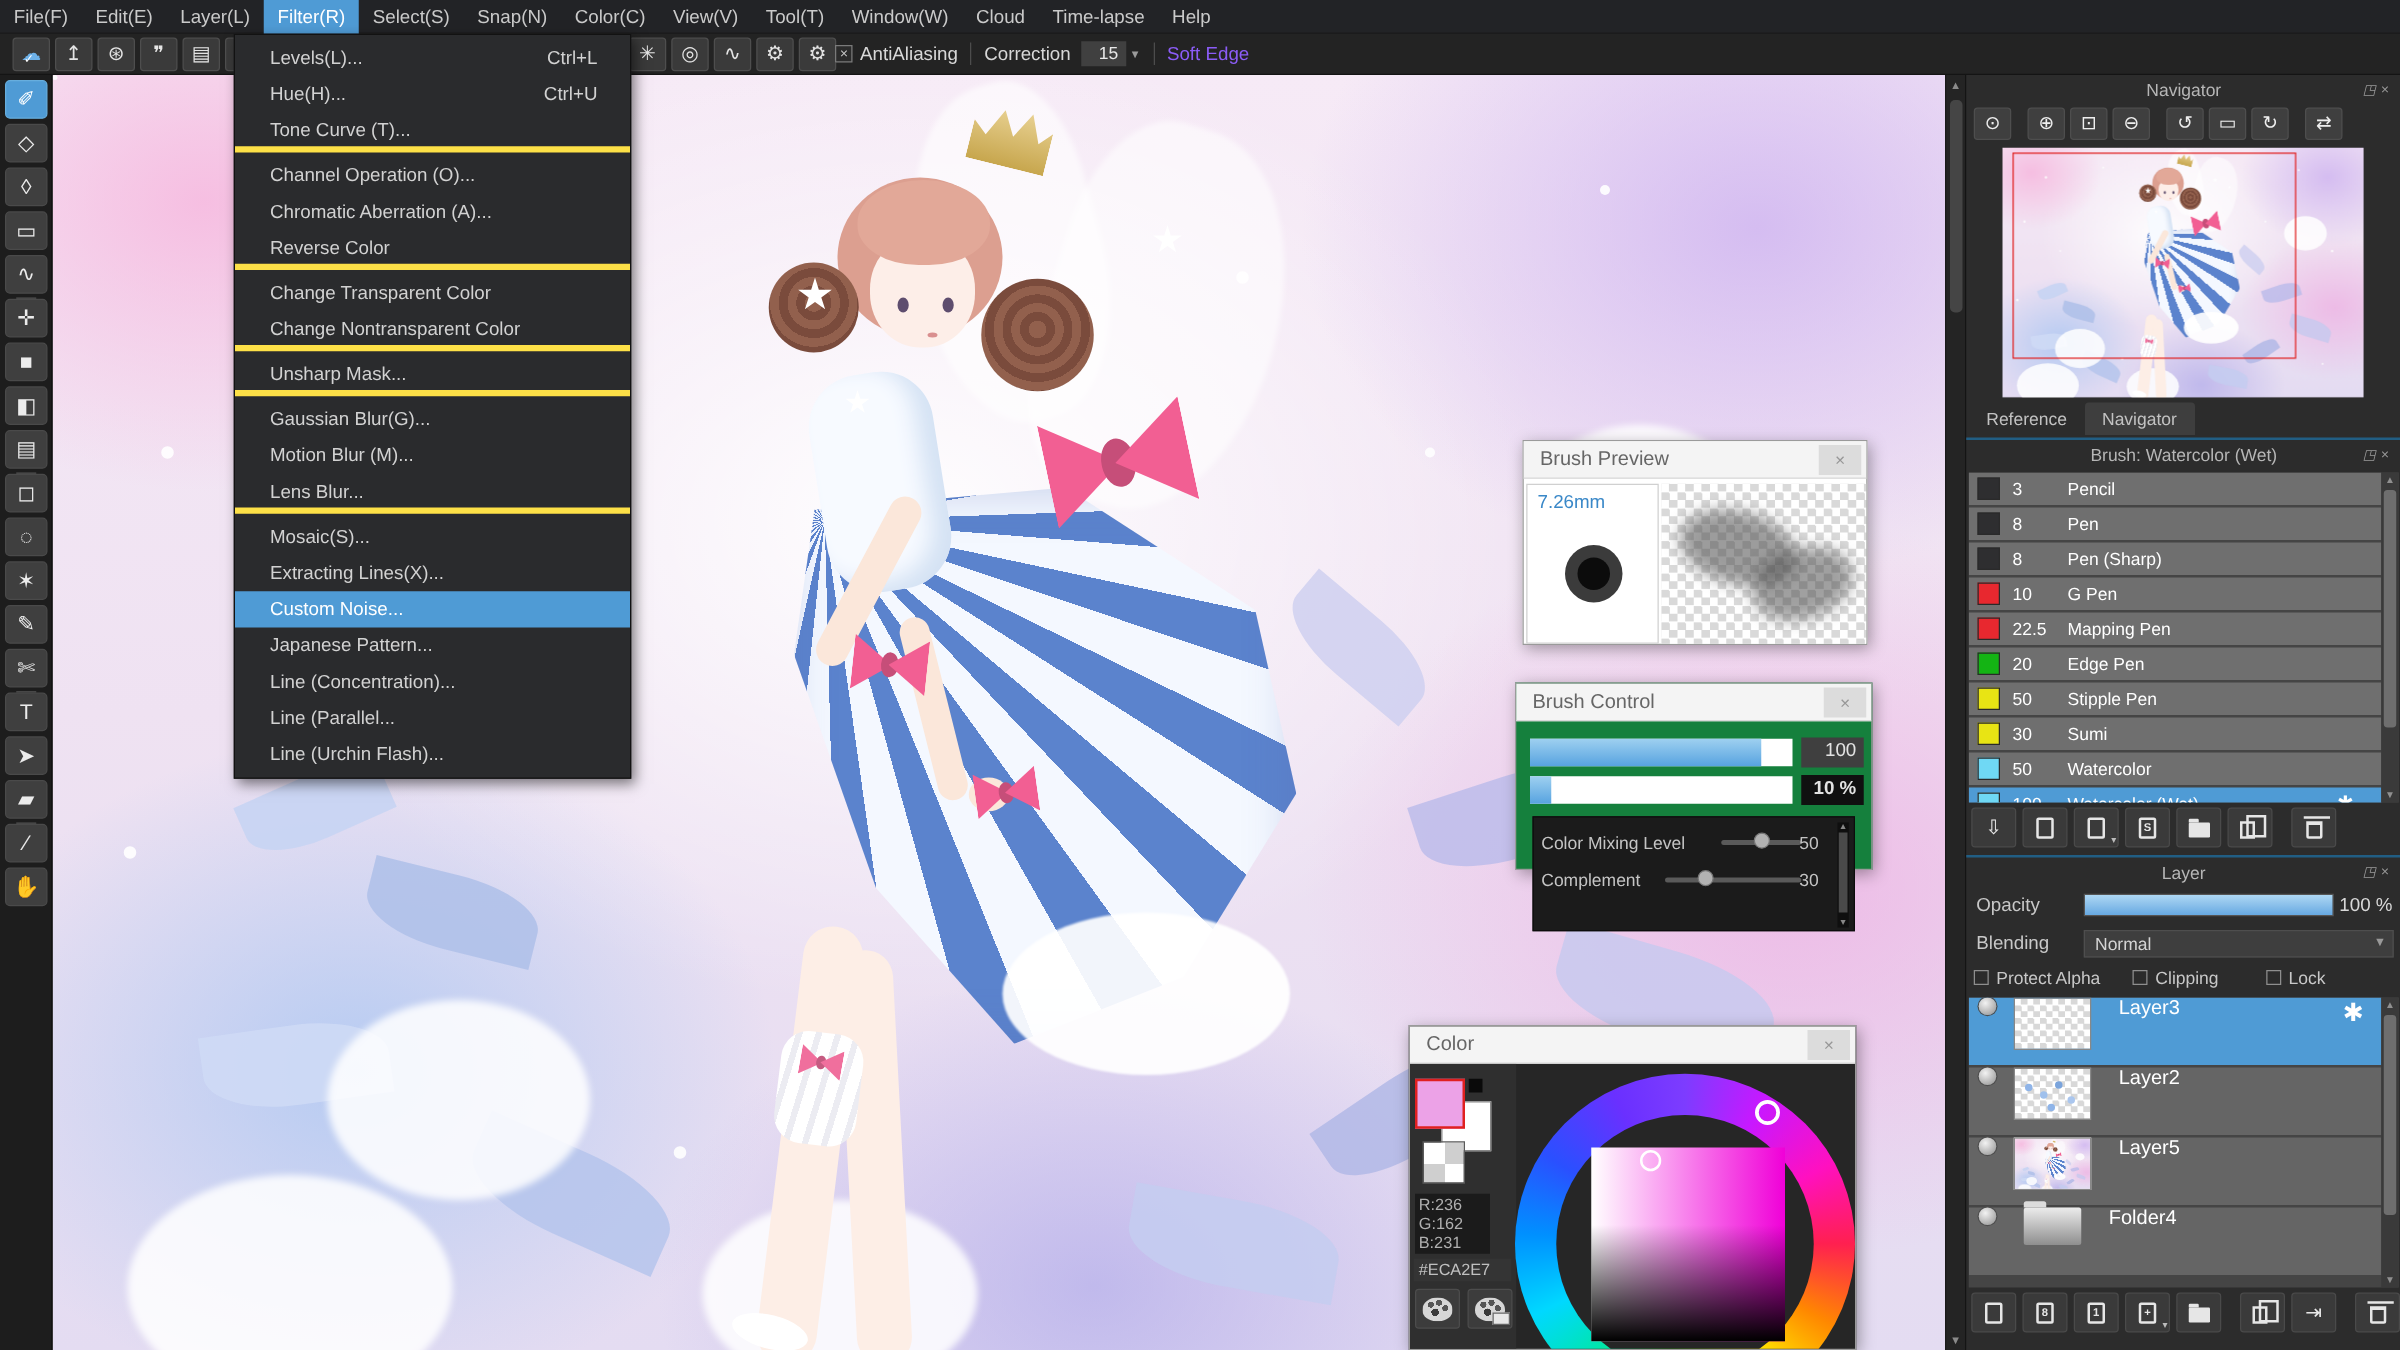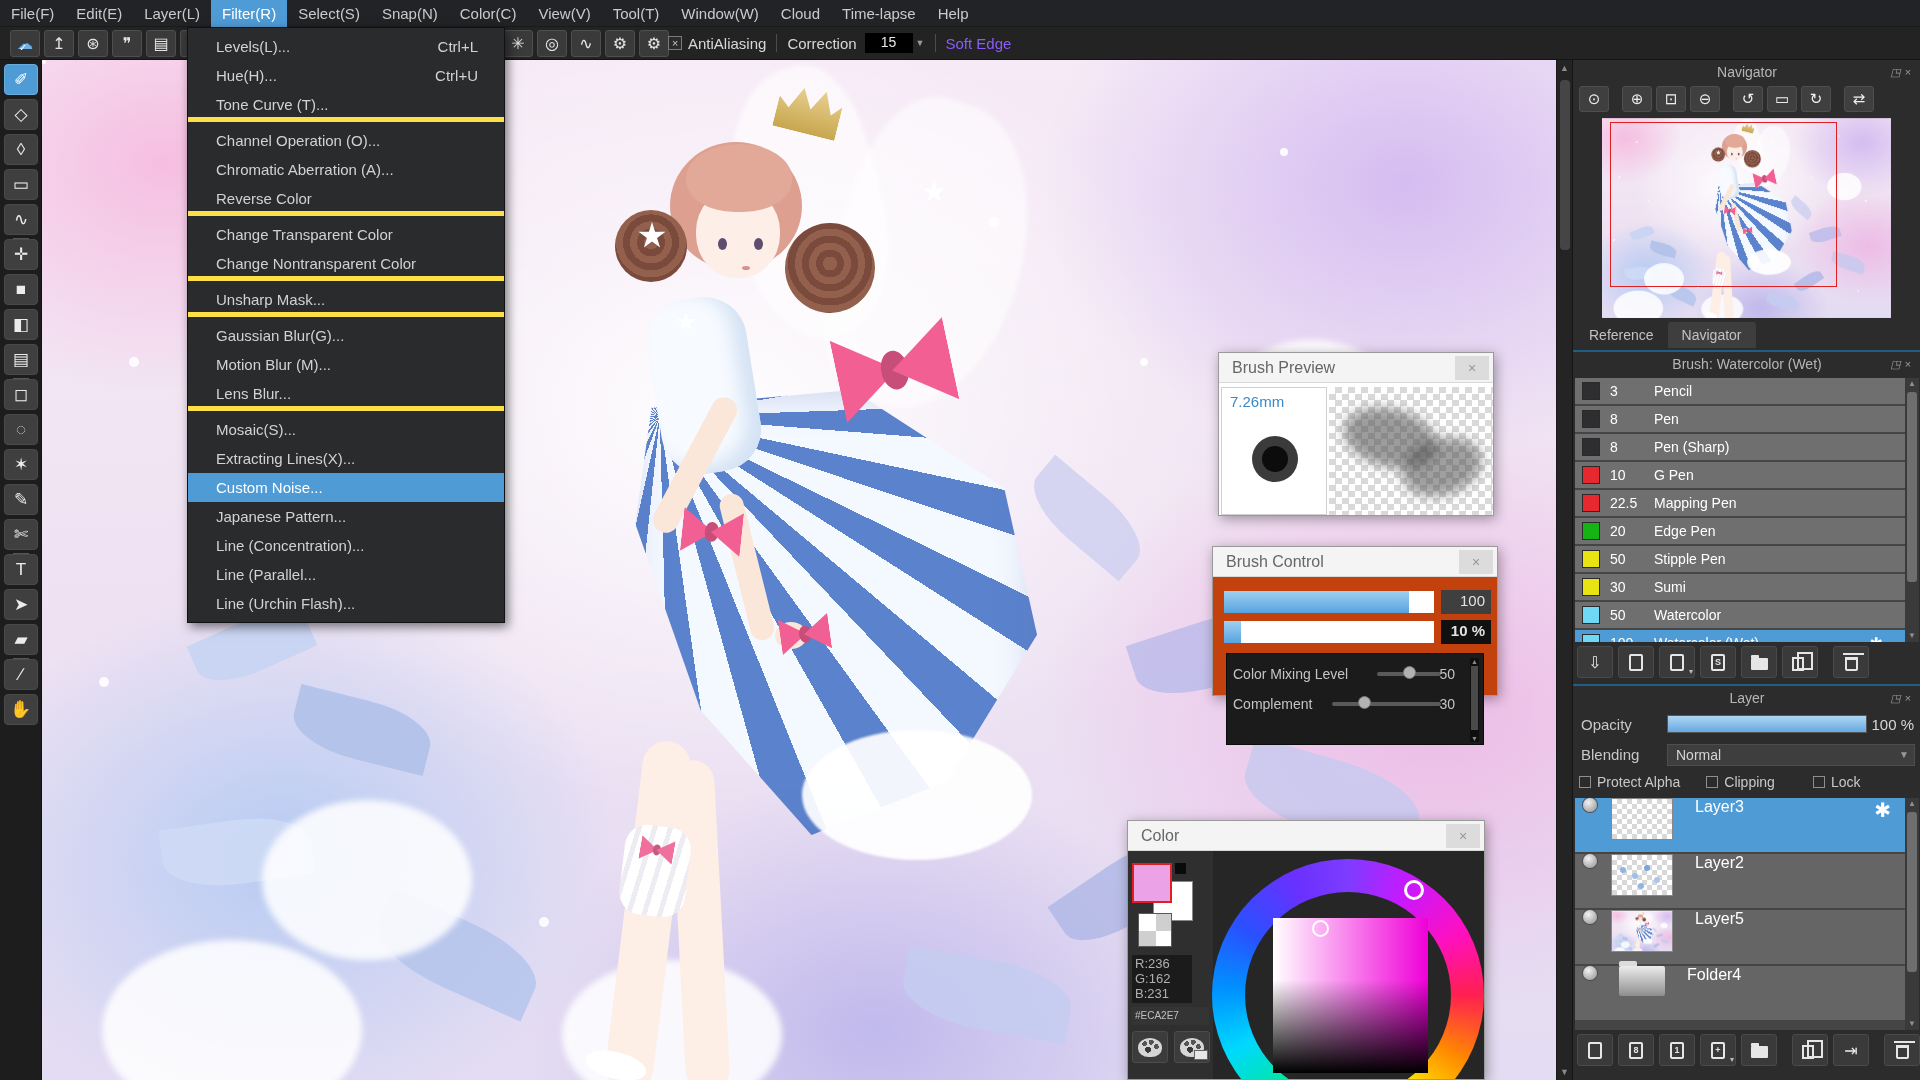--- a/index.html
+++ b/index.html
@@ -24,22 +24,22 @@
             border-radius:3px; color:#e4e4e4; font-size:16px; line-height:25px;
             text-align:center; position:relative; }
   .tb-btn .ov { position:absolute; left:8px; top:4px; font-size:10px; color:#fff; }
   .tb-btn.blue { color:#6db1e8; }
   .tb-opts { position:absolute; left:668px; top:6px; display:flex; align-items:center;
              color:#d8d8d8; font-size:15px; }
   .cbx { width:14px; height:14px; background:#2b2b2b; border:1px solid #7a7a7a;
          display:inline-flex; align-items:center; justify-content:center;
          font-size:11px; color:#c8c8c8; margin-right:6px; }
   .tb-sep { width:1px; height:18px; background:#4c4c4c; margin:0 10px; }
-  .corr-box { display:inline-block; width:48px; height:20px; background:#000000;
-              color:#e8e8e8; text-align:center; padding:1px 6px; font-size:14px; margin-left:8px;}
+  .corr-box { display:inline-block; width:36px; height:20px; background:#404040;
+              color:#e8e8e8; text-align:right; padding:1px 6px; font-size:14px; margin-left:8px;}
   .spin { color:#9a9a9a; font-size:9px; margin-left:3px; }
   .dim { color:#8b5cf6; }
 
   
   .left-tools { position:absolute; left:0; top:60px; width:42px; height:1020px;
                 background:#1d1d1d; border-right:1px solid #111; z-index:5; }
   .tool { position:relative; width:34px; height:31px; margin:4px 0 0 4px; background:#3f3f3f;
           border:1px solid #4a4a4a; border-radius:4px; color:#ececec; display:flex;
           align-items:center; justify-content:center; font-size:17px; }
   .tool.selected { background:#4f9bd5; border-color:#67aede; color:#fff; }
@@ -277,21 +277,21 @@
             border-radius:50%; background:#0c0c0c;}
   .bp-right { position:absolute; left:110px; top:34px; width:164px; height:128px;
             background:conic-gradient(#d9d9d9 0 25%,#fff 0 50%,#d9d9d9 0 75%,#fff 0);
             background-size:13px 13px; overflow:hidden;}
   .blob { position:absolute; filter:blur(6px);}
   .blob1 { left:14px; top:22px; width:95px; height:58px; background:rgba(75,75,75,.55);
            border-radius:50%; transform:rotate(14deg);}
   .blob2 { left:72px; top:52px; width:82px; height:56px; background:rgba(65,65,65,.5);
            border-radius:50%; transform:rotate(-18deg);}
 
-  .bc { left:1212px; top:546px; width:286px; height:150px; background:#c2410c;}
+  .bc { left:1212px; top:546px; width:286px; height:150px; background:#15803d;}
   .bc .bar { position:absolute; left:11px; width:210px; height:22px; background:#fff;}
   .bc .fill { height:100%; background:linear-gradient(180deg,#9ed0f0,#57a3e0);}
   .bc .vbox { position:absolute; left:228px; width:50px; height:24px; background:#3f3f3f;
               color:#e2e2e2; font-size:15px; text-align:right; padding:2px 6px 0 0;}
   .bc .vbox.dark { background:#101010; }
   .bc-inner { position:absolute; left:13px; top:106px; width:258px; height:92px;
               background:#1b1b1b; border:1px solid #0c0c0c; color:#c4c4c4; font-size:14px;}
   .sl-row { position:absolute; left:6px; width:240px; height:20px; line-height:20px;}
   .sl-track { position:absolute; top:8px; height:4px; background:#5a5a5a; border-radius:2px;}
   .sl-knob { position:absolute; top:2px; width:13px; height:13px; border-radius:50%;
@@ -308,21 +308,21 @@
   .sw-sub { position:absolute; left:25px; top:30px; width:40px; height:40px; background:#fff;
             border:1px solid #888;}
   .sw-main { position:absolute; left:4px; top:12px; width:40px; height:40px;
              border:2px solid #e02020;}
   .sw-trans { position:absolute; left:10px; top:62px; width:34px; height:34px; border:1px solid #5a5a5a;
             background:conic-gradient(#cfcfcf 0 25%,#fff 0 50%,#cfcfcf 0 75%,#fff 0);
             background-size:34px 34px;}
   .rgb-box { position:absolute; left:4px; top:104px; width:60px; height:48px; background:#1b1b1b;
              color:#b0b0b0; font-size:13px; line-height:15px; padding:1px 0 0 3px;}
   .hex-box { position:absolute; left:3px; top:156px; width:78px; height:18px; background:#343434;
-             color:#c0c0c0; font-size:10px; line-height:18px; padding-left:4px;}
+             color:#c0c0c0; font-size:13px; line-height:18px; padding-left:4px;}
   .cp-btns { position:absolute; left:4px; top:180px; display:flex; gap:6px;}
   .cp-btn { width:36px; height:32px; background:#3c3c3c; border:1px solid #4c4c4c; border-radius:3px;
             display:flex; align-items:center; justify-content:center;}
   .wheel { position:absolute; left:84px; top:8px; width:272px; height:272px; border-radius:50%;
      background:conic-gradient(from 0deg, #7d3cff, #c818ff 8%, #ff10c0 17%, #ff2050 25%,
        #ff8800 33%, #ffee00 41%, #30e000 52%, #00e8a0 60%, #00d8ff 68%, #0090ff 76%,
        #2a50ff 84%, #6a30ff 93%, #7d3cff 100%);}
   .wheel::after { content:""; position:absolute; left:33px; top:33px; width:206px; height:206px;
      border-radius:50%; background:#262626;}
   .ring-ind { position:absolute; left:276px; top:29px; width:20px; height:20px; border-radius:50%;

